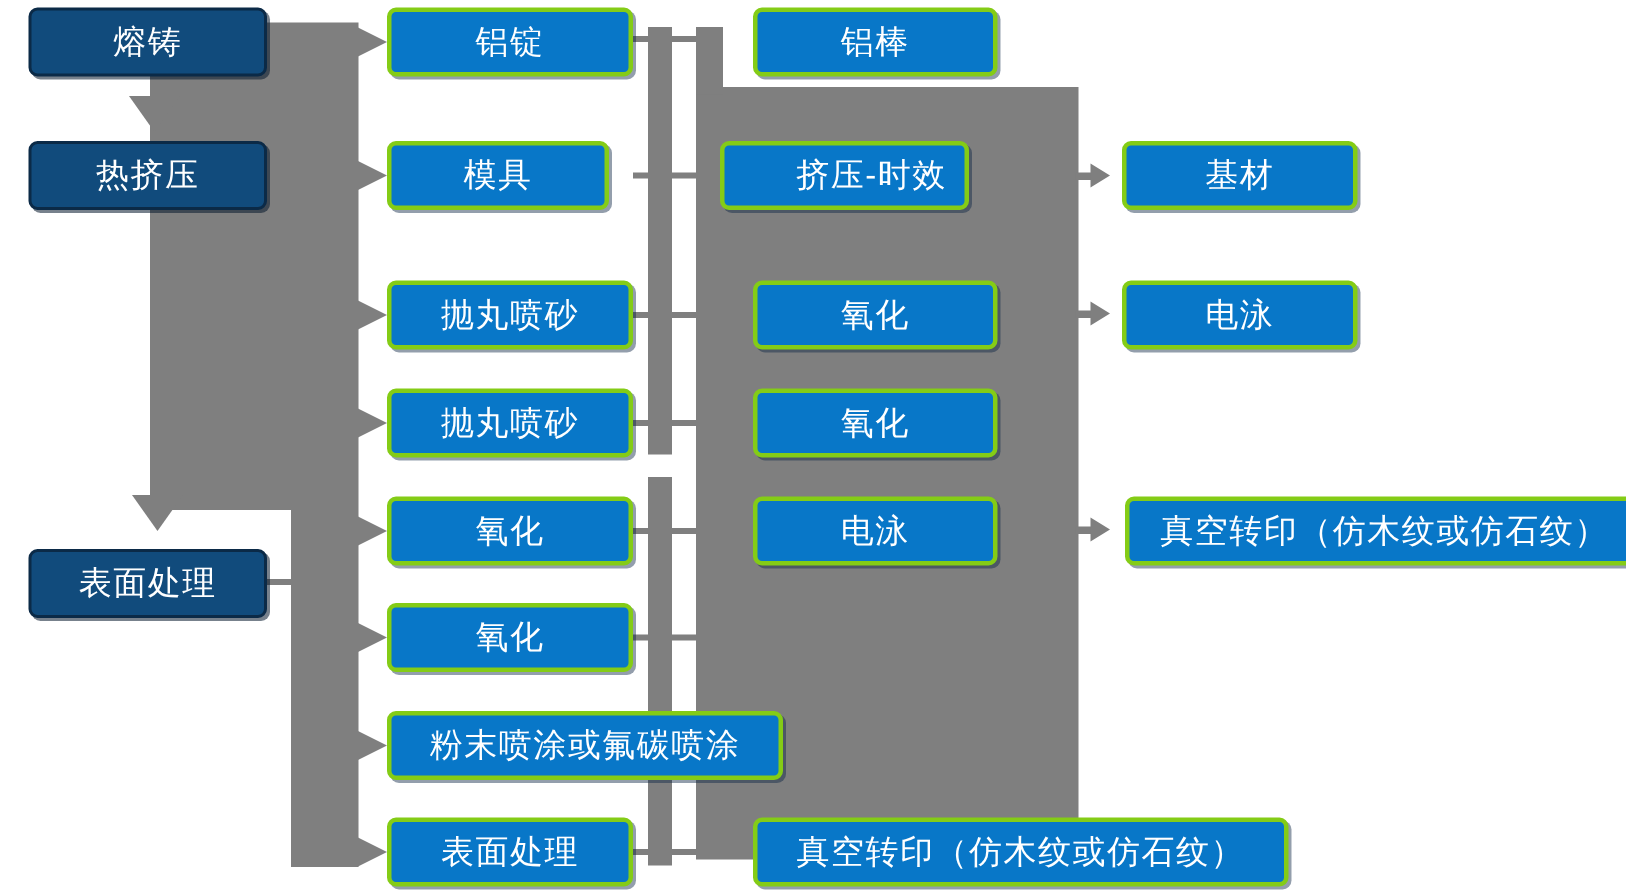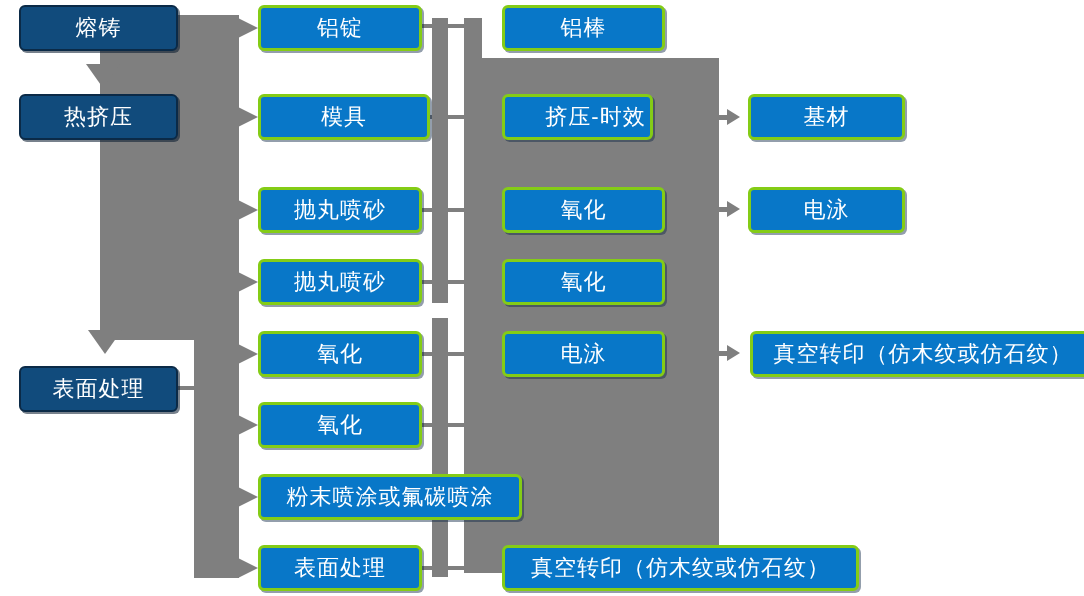--- a/index.html
+++ b/index.html
@@ -88,21 +88,21 @@
       </div>
       <div class="flow-node dark" style="left: 3px; top: 94px; width: 159px; height: 46px;">
         <span>热挤压</span>
       </div>
       <div class="flow-node dark" style="left: 3px; top: 366px; width: 159px; height: 46px; justify-content: center;">
         <span>表面处理</span>
       </div>
       <div class="flow-node bright" style="left: 242px; top: 5px; width: 164px; height: 46px;">
         <span>铝锭</span>
       </div>
-      <div class="flow-node bright" style="left: 242px; top: 94px; width: 172px; height: 46px;">
+      <div class="flow-node bright" style="left: 242px; top: 94px; width: 148px; height: 46px;">
         <span>模具</span>
       </div>
       <div class="flow-node bright" style="left: 242px; top: 187px; width: 164px; height: 46px;">
         <span>抛丸喷砂</span>
       </div>
       <div class="flow-node bright" style="left: 242px; top: 259px; width: 164px; height: 46px;">
         <span>抛丸喷砂</span>
       </div>
       <div class="flow-node bright" style="left: 242px; top: 331px; width: 164px; height: 46px;">
         <span>氧化</span>
@@ -112,21 +112,21 @@
       </div>
       <div class="flow-node bright" style="left: 242px; top: 474px; width: 264px; height: 46px;">
         <span>粉末喷涂或氟碳喷涂</span>
       </div>
       <div class="flow-node bright" style="left: 242px; top: 545px; width: 164px; height: 46px;">
         <span>表面处理</span>
       </div>
       <div class="flow-node bright" style="left: 486px; top: 5px; width: 163px; height: 46px;">
         <span>铝棒</span>
       </div>
-      <div class="flow-node bright" style="left: 486px; top: 94px; width: 151px; height: 46px; padding-left: 36px;">
+      <div class="flow-node bright" style="left: 464px; top: 94px; width: 166px; height: 46px; padding-left: 36px;">
         <span>挤压-时效</span>
       </div>
       <div class="flow-node bright" style="left: 486px; top: 187px; width: 163px; height: 46px;">
         <span>氧化</span>
       </div>
       <div class="flow-node bright" style="left: 486px; top: 259px; width: 163px; height: 46px;">
         <span>氧化</span>
       </div>
       <div class="flow-node bright" style="left: 486px; top: 331px; width: 163px; height: 46px;">
         <span>电泳</span>

